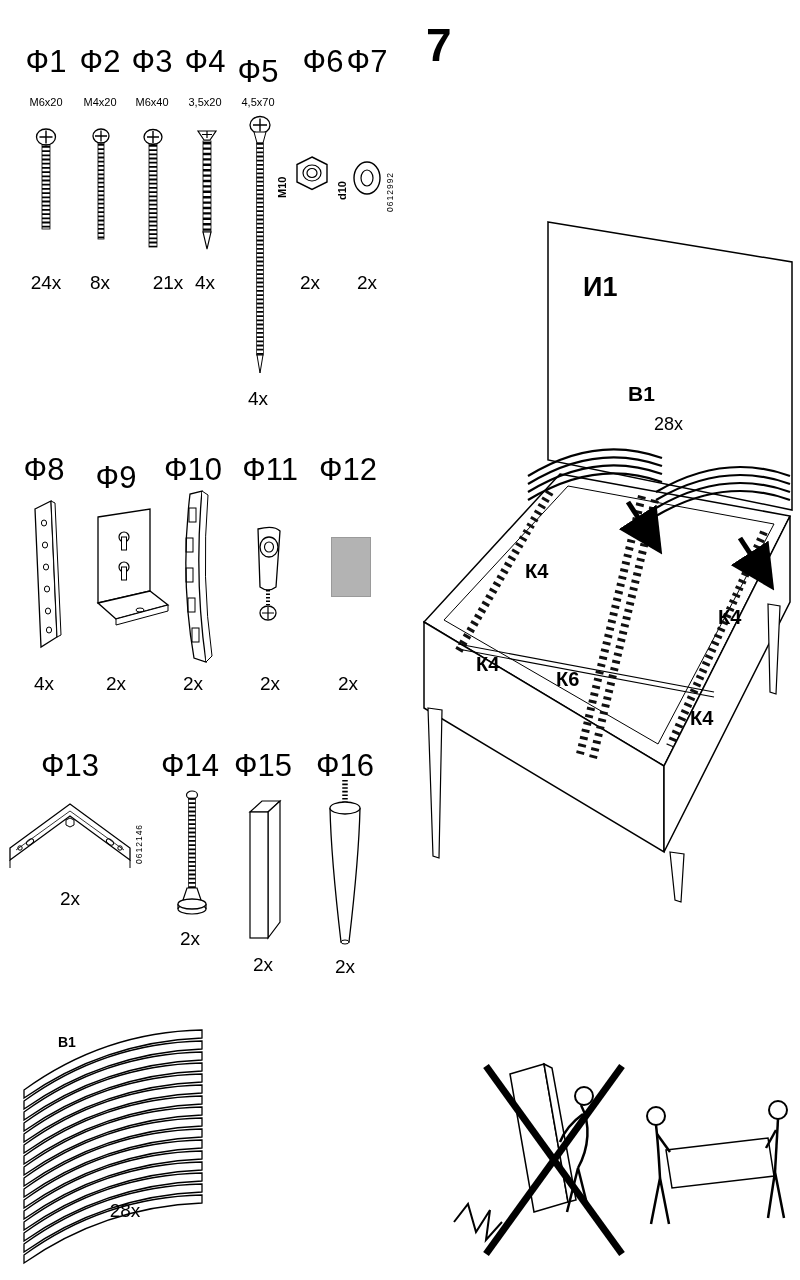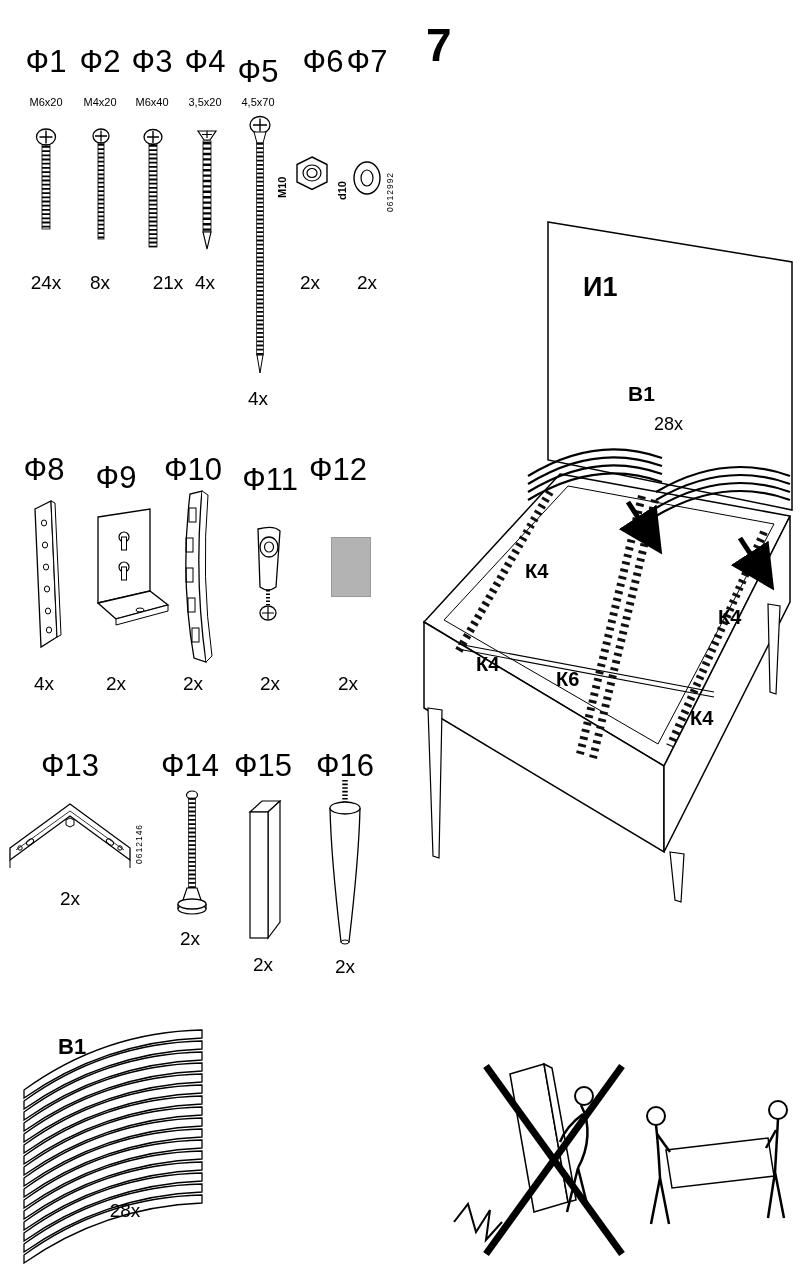--- a/index.html
+++ b/index.html
@@ -12,21 +12,21 @@
   .count{font-size:19px;}
   .pagenum{font-weight:bold;font-size:46px;}
   .vtext{position:absolute;writing-mode:vertical-rl;transform:rotate(180deg);
          font-weight:bold;font-size:11px;}
   .vtiny{position:absolute;writing-mode:vertical-rl;transform:rotate(180deg);
          font-size:8.5px;letter-spacing:1px;}
   .bedlabel{position:absolute;font-weight:bold;font-size:20px;}
   .bedlabel.big{font-size:27px;}
   .bedlabel.mid{font-size:21px;}
   .bedcount{position:absolute;font-size:18px;}
-  .b1label{position:absolute;font-weight:bold;font-size:22px;}
+  .b1label{position:absolute;font-weight:bold;font-size:14px;}
   .gray-swatch{position:absolute;background:#b3b3b3;border:1px solid #9a9a9a;}
   svg{display:block;}
 </style>
 </head>
 <body>
 
 <div class="page">
 
   <div class="l pagenum" style="left:426px;top:18px;">7</div>
 
@@ -95,22 +95,22 @@
   <div class="c count" style="left:72px;top:272px;width:56px;text-align:center;">8x</div>
   <div class="c count" style="left:140px;top:272px;width:56px;">21x</div>
   <div class="c count" style="left:177px;top:272px;width:56px;">4x</div>
   <div class="c count" style="left:282px;top:272px;width:56px;">2x</div>
   <div class="c count" style="left:339px;top:272px;width:56px;">2x</div>
   <div class="c count" style="left:230px;top:388px;width:56px;">4x</div>
 
   <div class="c plabel" style="left:14px;top:452px;width:60px;">Ф8</div>
   <div class="c plabel" style="left:86px;top:452px;width:60px;margin-top:8px;">Ф9</div>
   <div class="c plabel" style="left:158px;top:452px;width:70px;">Ф10</div>
-  <div class="c plabel" style="left:240px;top:452px;width:60px;margin-top:10px;">Ф11</div>
-  <div class="c plabel" style="left:308px;top:452px;width:60px;">Ф12</div>
+  <div class="c plabel" style="left:240px;top:452px;width:60px;">Ф11</div>
+  <div class="c plabel" style="left:318px;top:452px;width:60px;">Ф12</div>
 
   <svg class="l" style="left:26px;top:497px;" width="40" height="154" viewBox="0 0 40 154">
     <polygon points="9,12 25,4 31,140 15,150" fill="#fff" stroke="#000" stroke-width="1.3"></polygon>
     <polygon points="25,4 29,6 35,138 31,140" fill="#fff" stroke="#000" stroke-width="1"></polygon>
     <g fill="none" stroke="#000" stroke-width="1">
       <ellipse cx="18" cy="26" rx="2.6" ry="3"></ellipse>
         <ellipse cx="19" cy="48" rx="2.6" ry="3"></ellipse>
       <ellipse cx="20" cy="70" rx="2.6" ry="3"></ellipse>
         <ellipse cx="21" cy="92" rx="2.6" ry="3"></ellipse>
       <ellipse cx="22" cy="114" rx="2.6" ry="3"></ellipse>

